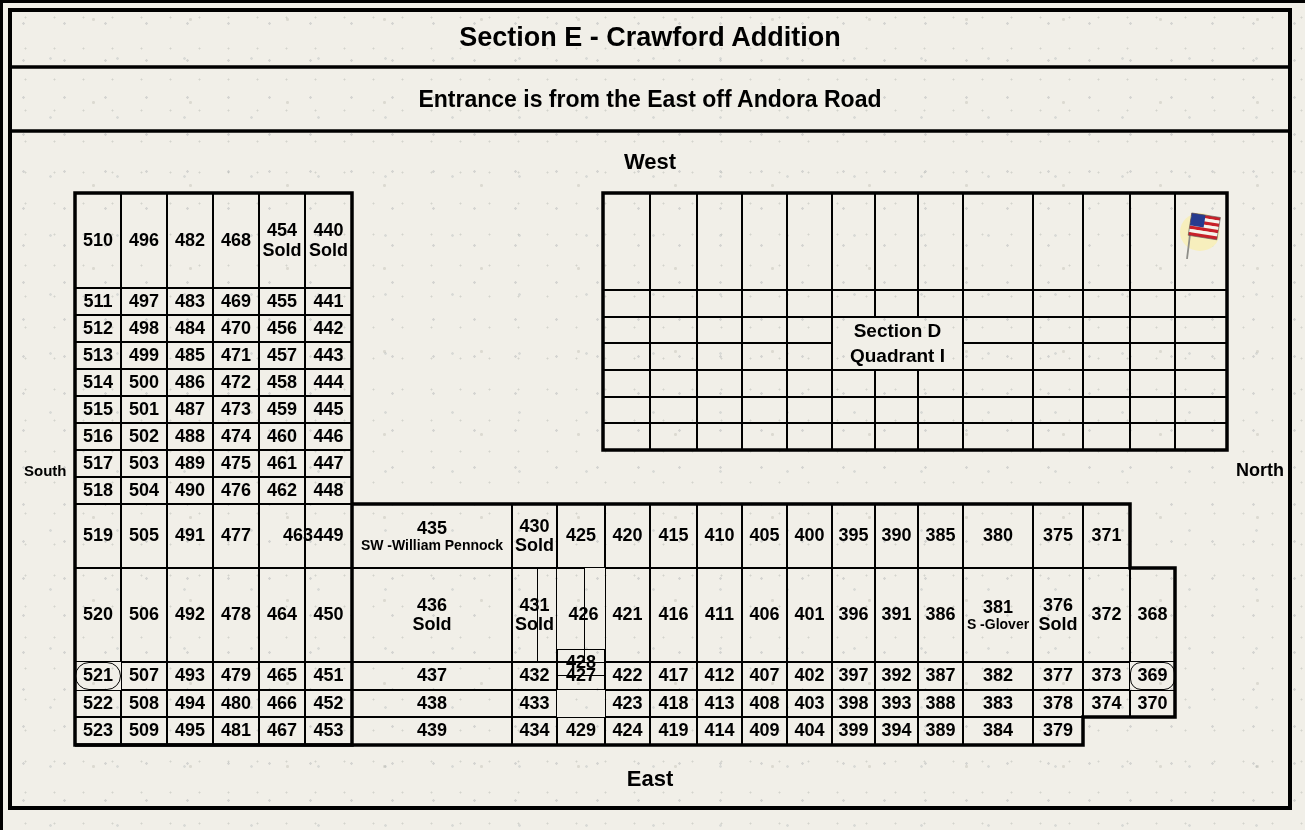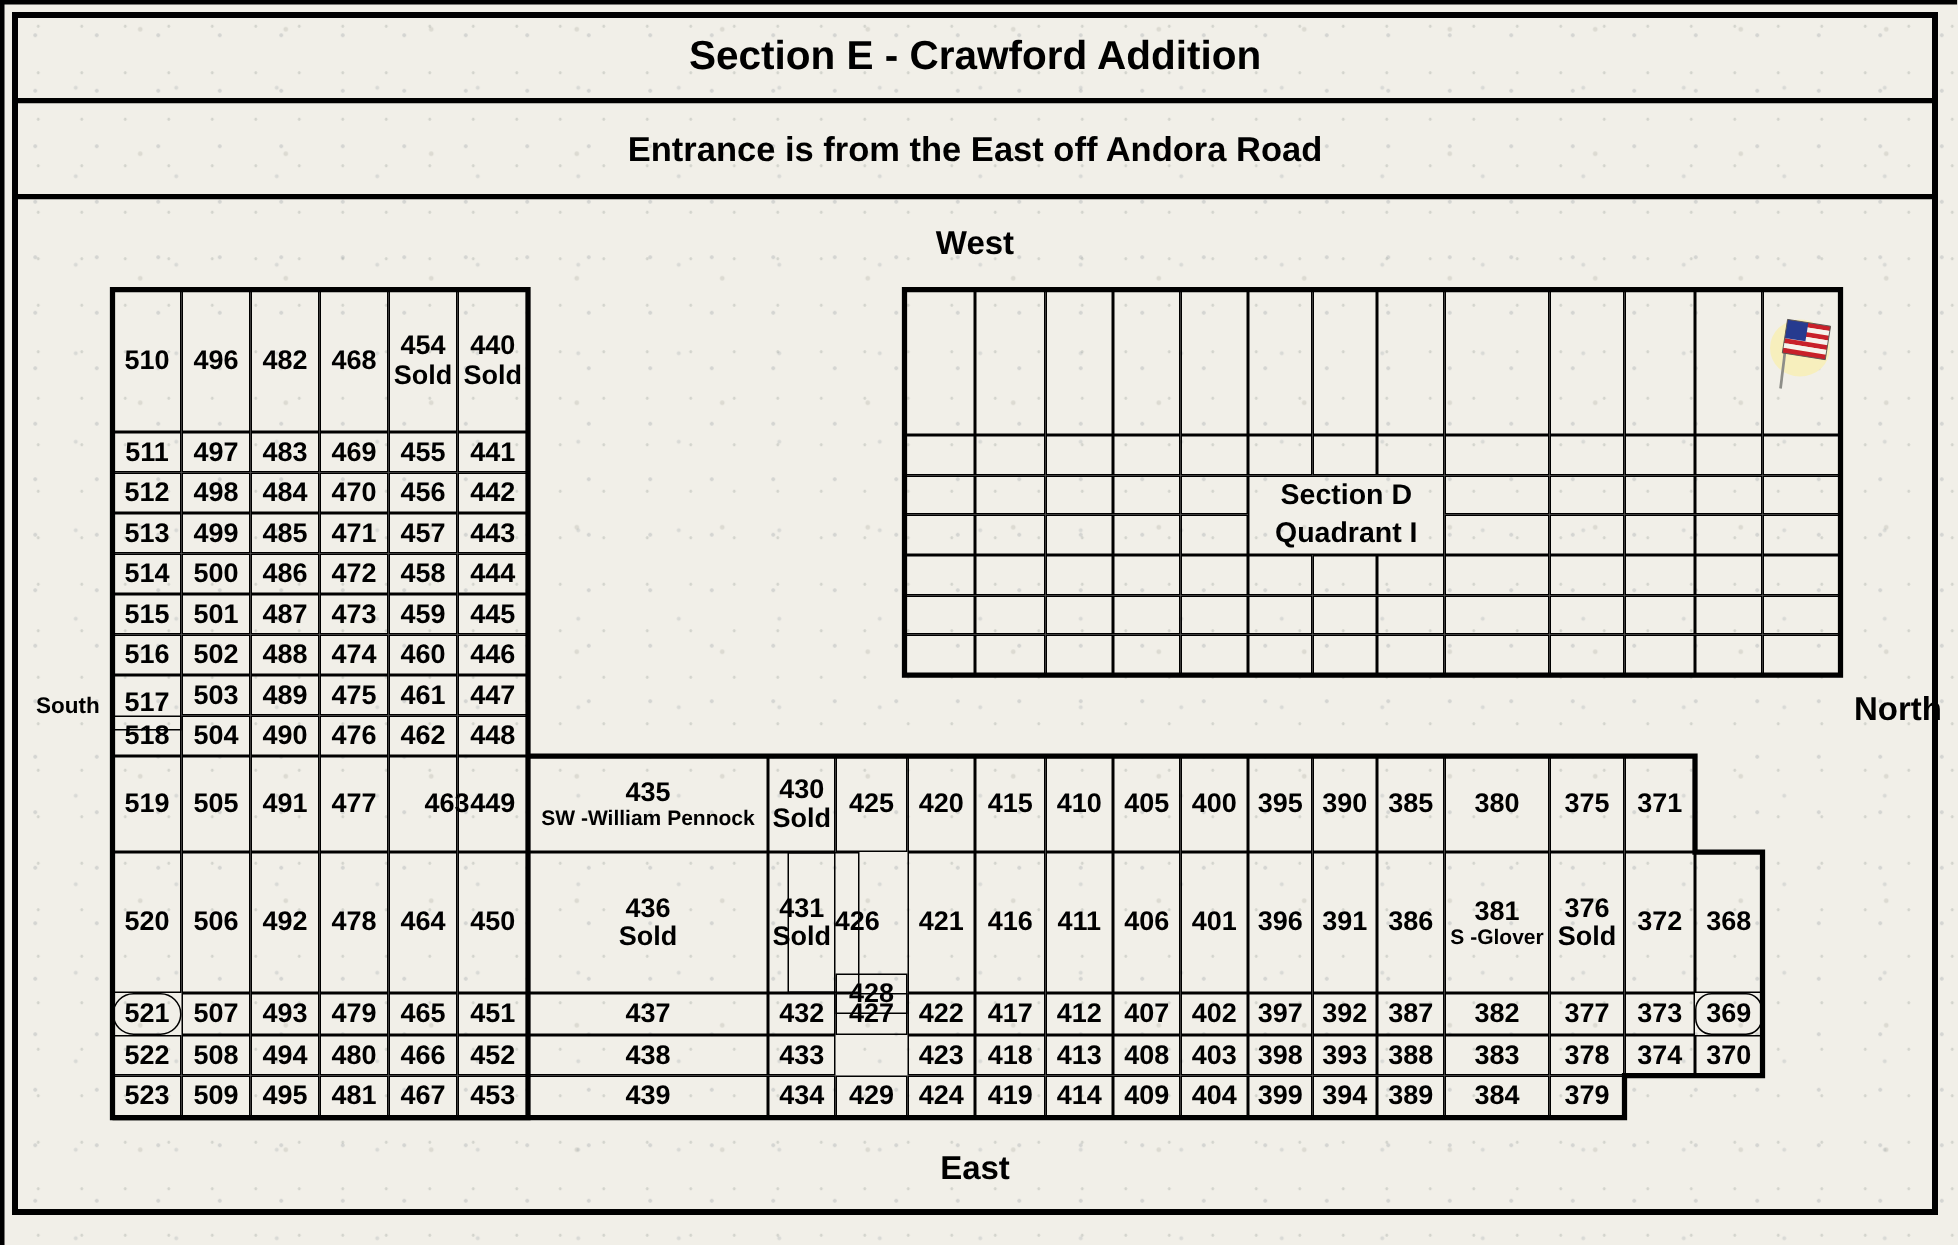--- a/index.html
+++ b/index.html
@@ -28,21 +28,21 @@
     text-align:center;
   }
   #title1{top:8px;height:59px;font-size:27px;}
   #title2{top:67px;height:64px;font-size:23px;}
   .compass-h{
     position:absolute;left:8px;width:1284px;text-align:center;font-size:22px;
   }
   #west{top:149px;}
   #east{top:766px;}
   #south{position:absolute;left:24px;top:462px;font-size:15px;}
-  #north{position:absolute;left:1236px;top:460px;font-size:22px;}
+  #north{position:absolute;left:1236px;top:460px;font-size:18px;}
   .cell{
     position:absolute;box-sizing:border-box;border:1px solid var(--ink);
     display:flex;flex-direction:column;align-items:center;justify-content:center;
     font-size:18px;line-height:1.08;text-align:center;white-space:nowrap;
   }
   .cell .note-sm{font-size:14px;}
   .sdcell{position:absolute;box-sizing:border-box;border:1px solid var(--ink);}
   #sd-merged{
     position:absolute;box-sizing:border-box;border:1px solid var(--ink);
     display:flex;flex-direction:column;align-items:center;justify-content:center;
@@ -186,21 +186,21 @@
       </div>
       <div class="cell" style="left: 213px; top: 423px; width: 46px; height: 27px;">
         <span>474</span>
       </div>
       <div class="cell" style="left: 259px; top: 423px; width: 46px; height: 27px;">
         <span>460</span>
       </div>
       <div class="cell" style="left: 305px; top: 423px; width: 47px; height: 27px;">
         <span>446</span>
       </div>
-      <div class="cell" style="left: 75px; top: 450px; width: 46px; height: 37px;">
+      <div class="cell" style="left: 75px; top: 450px; width: 46px; height: 27px;">
         <span>517</span>
       </div>
       <div class="cell" style="left: 121px; top: 450px; width: 46px; height: 27px;">
         <span>503</span>
       </div>
       <div class="cell" style="left: 167px; top: 450px; width: 46px; height: 27px;">
         <span>489</span>
       </div>
       <div class="cell" style="left: 213px; top: 450px; width: 46px; height: 27px;">
         <span>475</span>
@@ -310,21 +310,21 @@
         <span>450</span>
       </div>
       <div class="cell" style="left: 352px; top: 568px; width: 160px; height: 94px;">
         <span>436</span>
         <span>Sold</span>
       </div>
       <div class="cell" style="left: 512px; top: 568px; width: 45px; height: 94px;">
         <span>431</span>
         <span>Sold</span>
       </div>
-      <div class="cell" style="left: 525px; top: 568px; width: 48px; height: 94px; padding-left: 45px;">
+      <div class="cell" style="left: 537px; top: 568px; width: 48px; height: 94px; padding-left: 45px;">
         <span>426</span>
       </div>
       <div class="cell" style="left: 605px; top: 568px; width: 45px; height: 94px;">
         <span>421</span>
       </div>
       <div class="cell" style="left: 650px; top: 568px; width: 47px; height: 94px;">
         <span>416</span>
       </div>
       <div class="cell" style="left: 697px; top: 568px; width: 45px; height: 94px;">
         <span>411</span>

